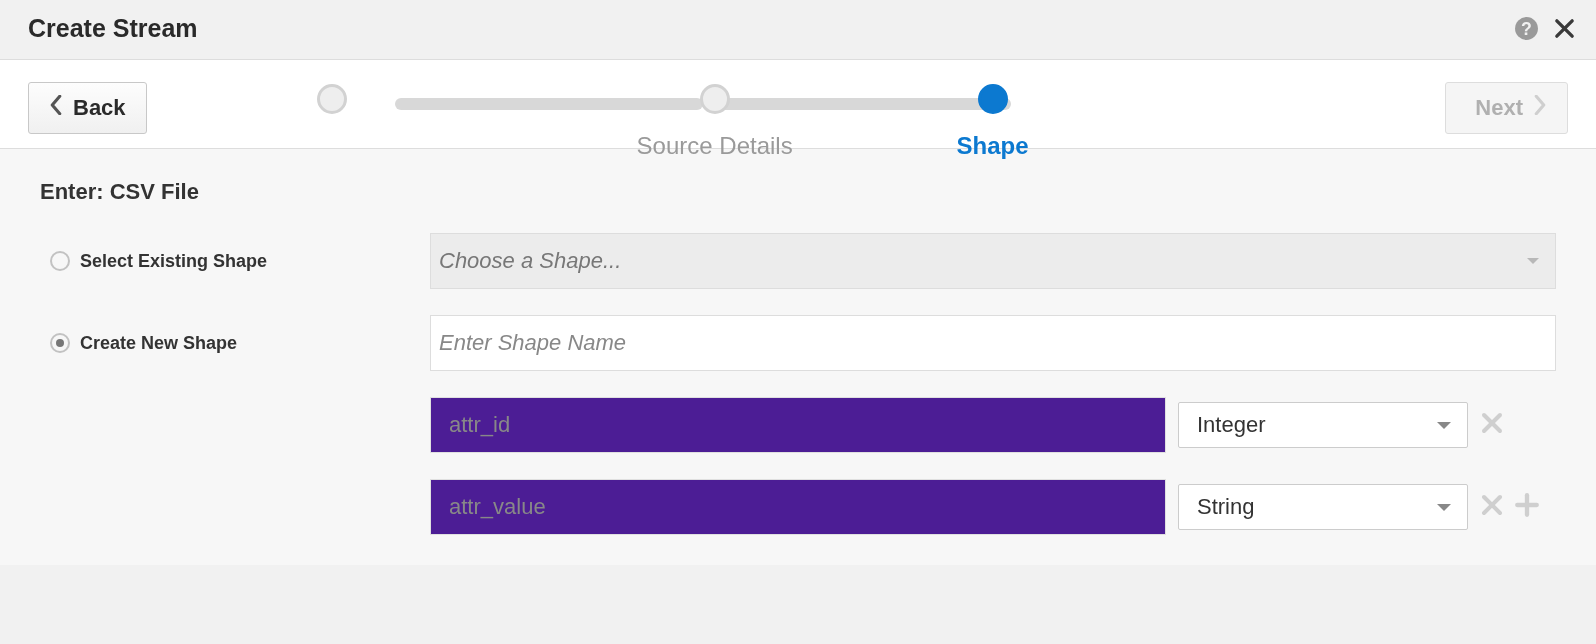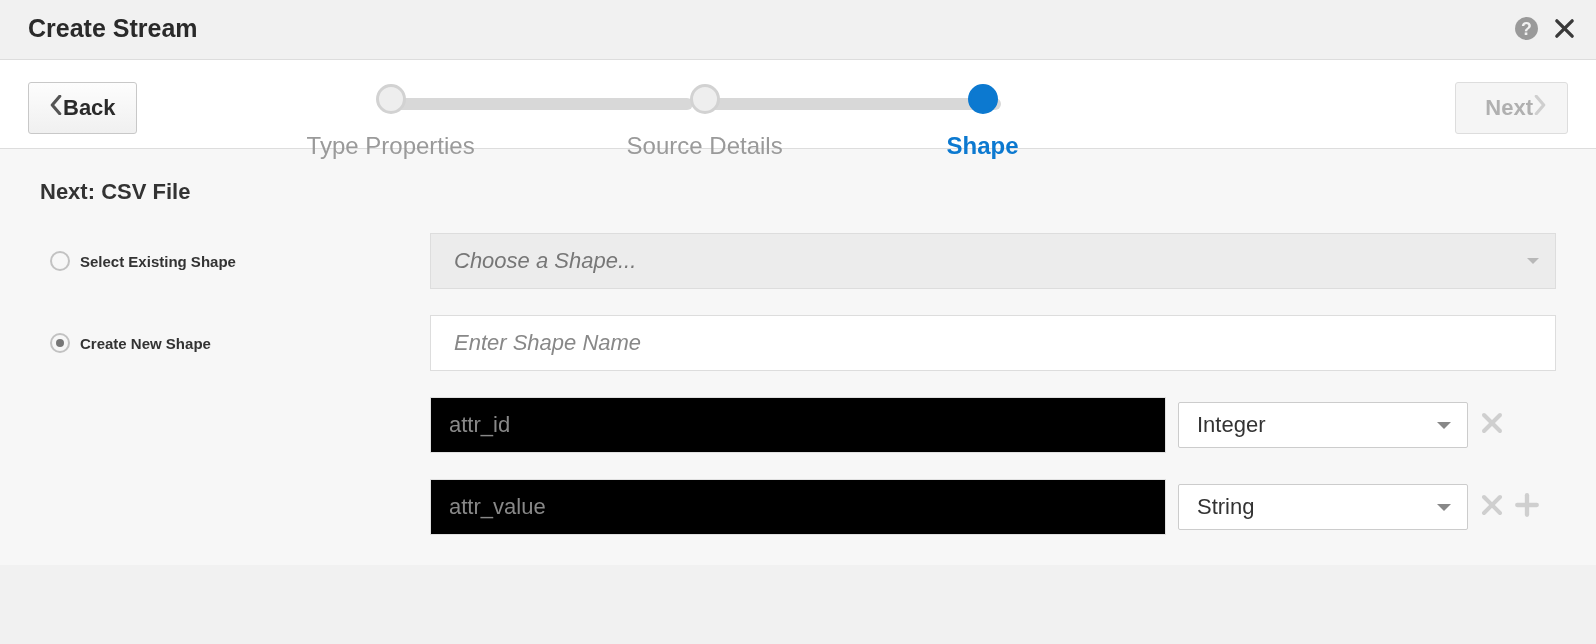--- a/index.html
+++ b/index.html
@@ -47,20 +47,21 @@
   .wizard-nav-btn {
     border: 1px solid #c8c8c8;
     background: linear-gradient(#fdfdfd, #f0f0f0);
     border-radius: 3px;
     padding: 12px 20px;
     font-size: 22px;
     font-weight: 700;
     color: #2a2a2a;
     display: inline-flex;
     align-items: center;
+    gap: 10px;
     cursor: pointer;
   }
   .wizard-nav-btn.disabled {
     color: #b0b0b0;
     background: #f5f5f5;
     border: 1px solid #ddd;
     cursor: default;
     padding-left: 29px;
   }
   .wizard-nav-btn .chev { font-weight: 700; }
@@ -144,31 +145,31 @@
   }
   .radio.selected::after {
     content: "";
     position: absolute;
     top: 4px; left: 4px;
     width: 8px; height: 8px;
     background: #777;
     border-radius: 50%;
   }
   .radio-label {
-    font-size: 15px;
+    font-size: 18px;
     font-weight: 700;
     color: #333;
   }
 
   .select-box, .text-input {
     width: 100%;
     height: 56px;
     border: 1px solid #ddd;
     font-size: 22px;
-    padding: 0 23px;
+    padding: 0 8px;
     display: flex;
     align-items: center;
     position: relative;
   }
   .select-box {
     background: #ececec;
     color: #777;
     font-style: italic;
     cursor: pointer;
   }
@@ -202,21 +203,21 @@
     gap: 26px;
     margin-top: 0;
   }
   .attr-row {
     display: flex;
     align-items: center;
     gap: 12px;
   }
   .attr-name {
     flex: 1;
-    background: #000000;
+    background: #4c1d95;
     border: 1px solid #e0e0e0;
     height: 56px;
     display: flex;
     align-items: center;
     padding: 0 18px;
     font-size: 22px;
     color: #888;
   }
   .attr-type {
     width: 290px;
@@ -281,21 +282,20 @@
     </span>
     <span>Back</span>
   </button>
 
   <div class="stepper">
     <div class="step-track track1"></div>
     <div class="step-track track2"></div>
 
     <div class="step step1">
       <div class="dot"></div>
-      <div class="step-label">Type Properties</div>
     </div>
     <div class="step step2">
       <div class="dot"></div>
       <div class="step-label">Source Details</div>
     </div>
     <div class="step step3 active">
       <div class="dot"></div>
       <div class="step-label">Shape</div>
     </div>
   </div>
@@ -306,21 +306,21 @@
       <svg width="14" height="20" viewBox="0 0 10 16" fill="none" stroke="#cfcfcf" stroke-width="2.5" stroke-linecap="round" stroke-linejoin="round">
           <polyline points="2,1 8,8 2,15"></polyline>
         </svg>
     </span>
   </button>
 </div>
 
 <div class="content">
 
   <div class="type-row">
-    <span>Next:</span>
+    <span>Enter:</span>
     <span>CSV File</span>
   </div>
 
   <div class="form-grid">
 
     <div class="radio"></div>
     <div class="radio-label">Select Existing Shape</div>
     <div class="select-box">
       <span>Choose a Shape...</span>
       <span class="caret"></span>

